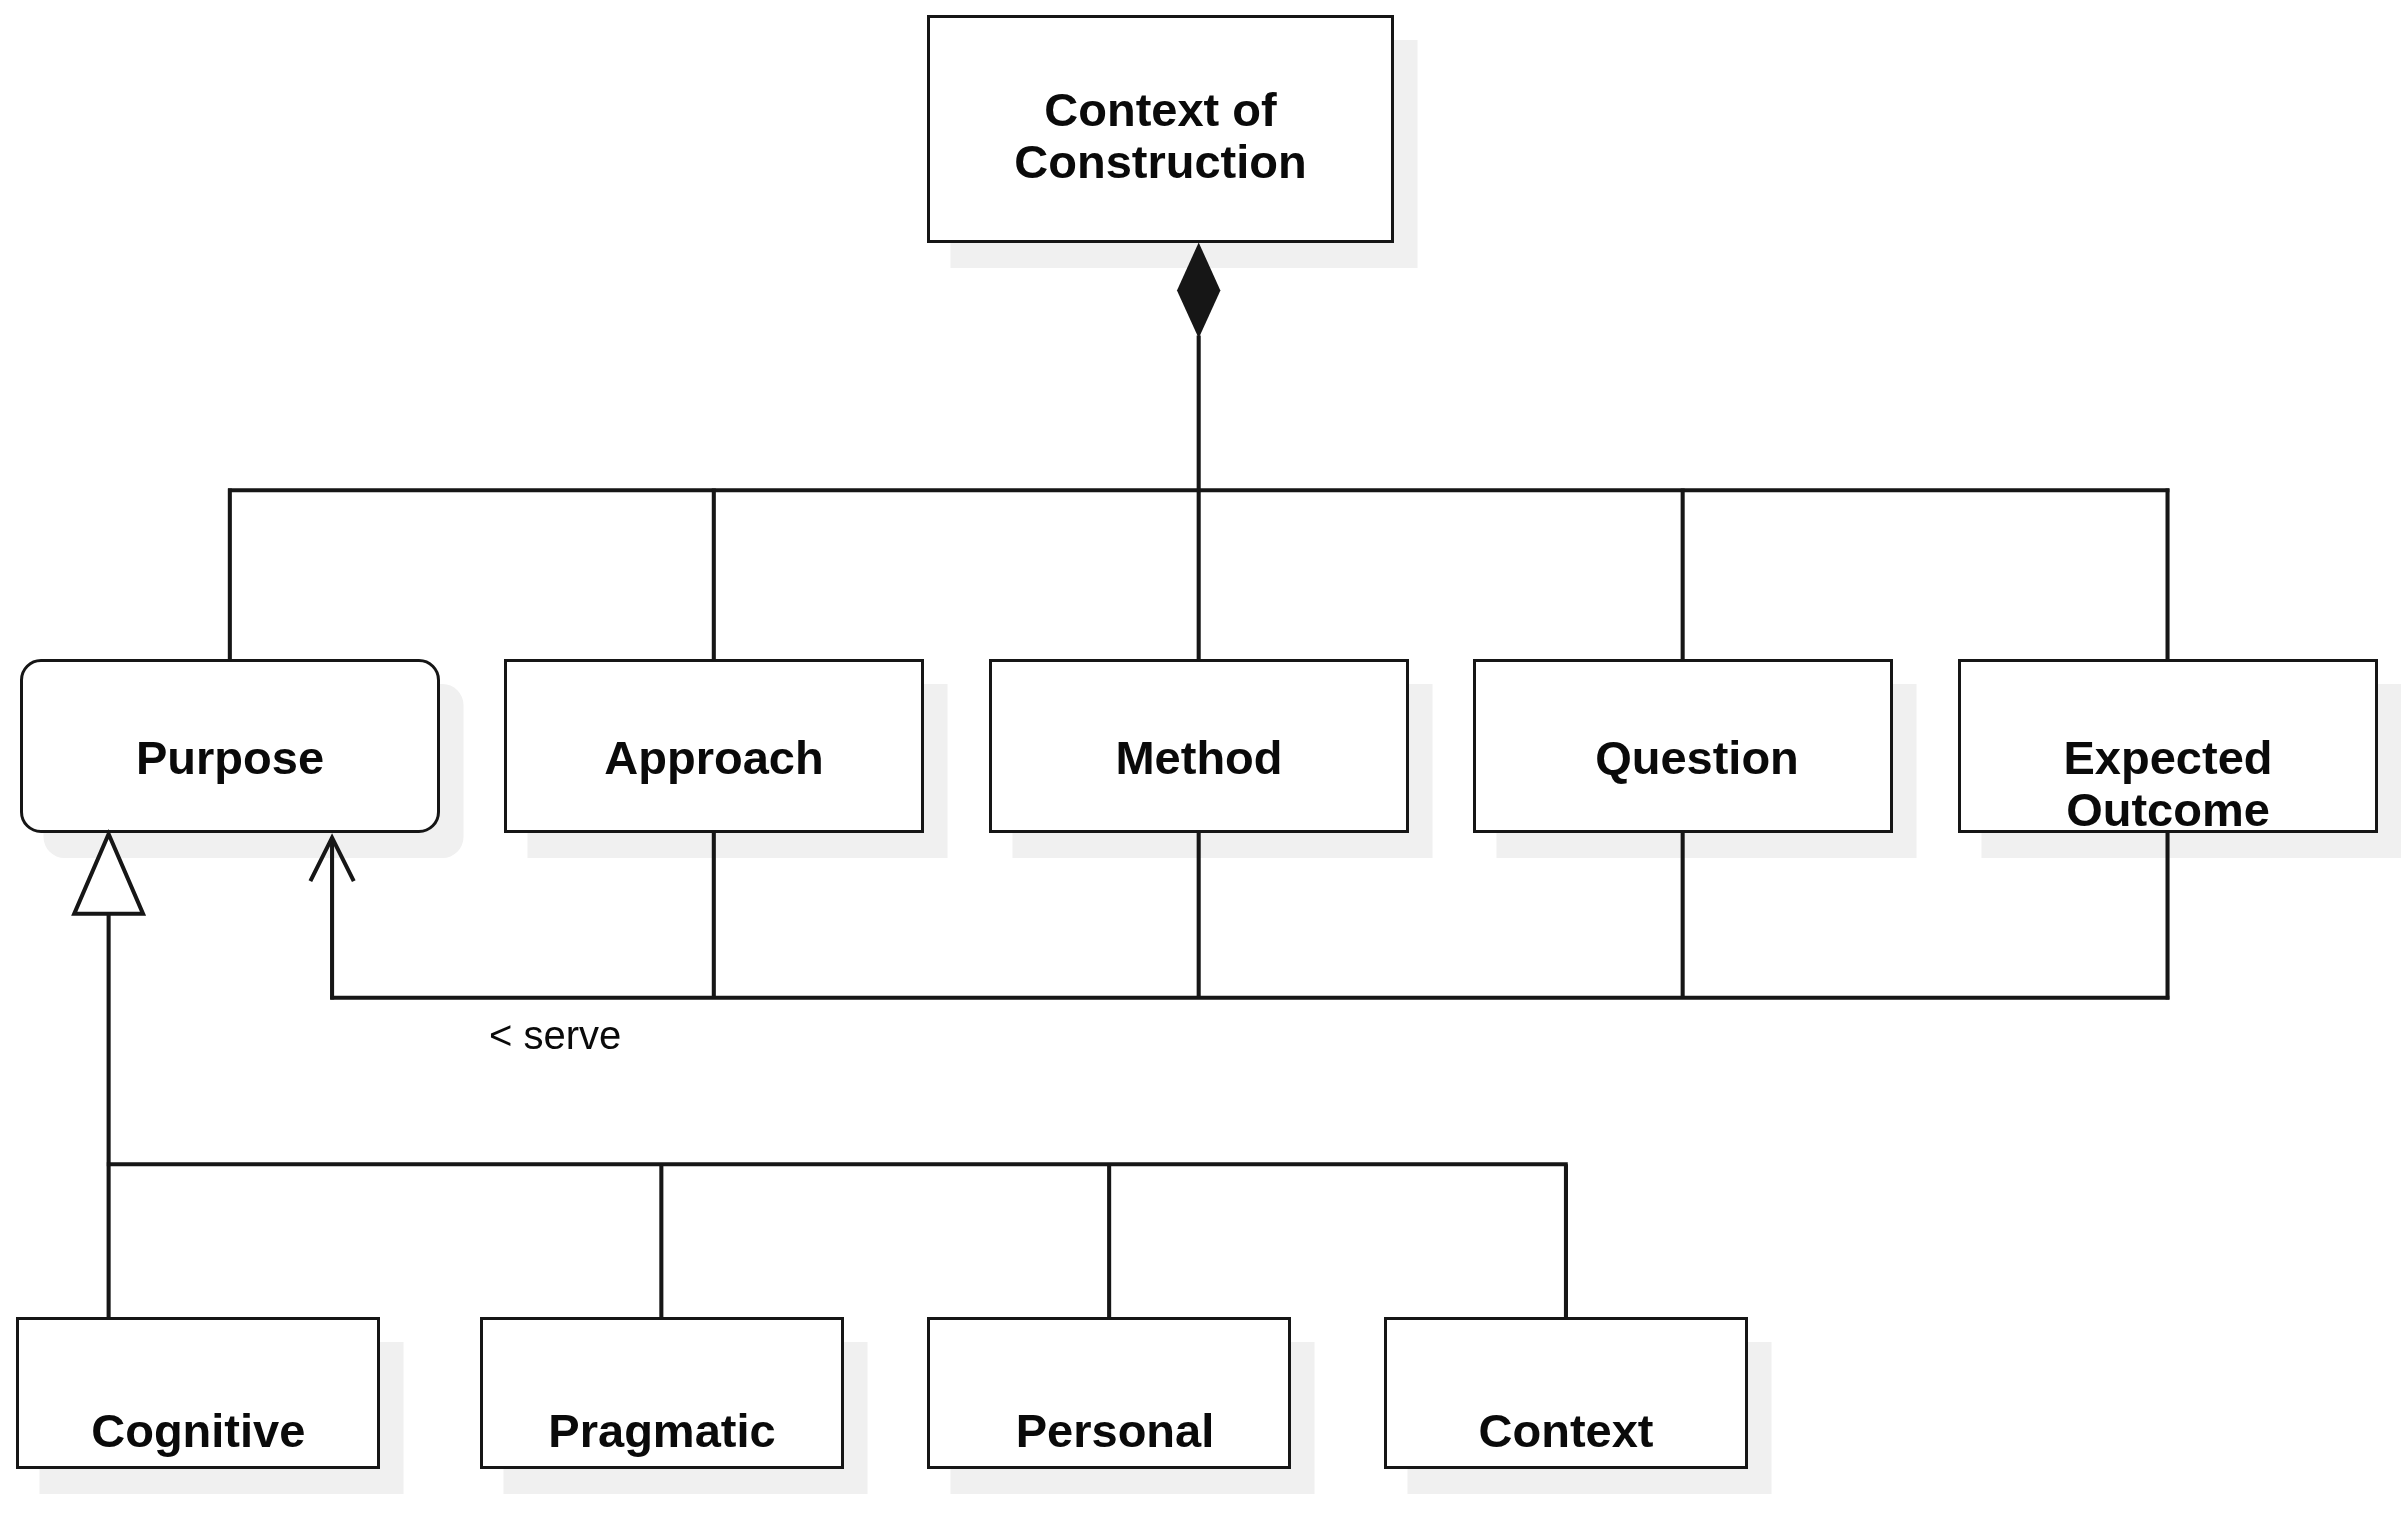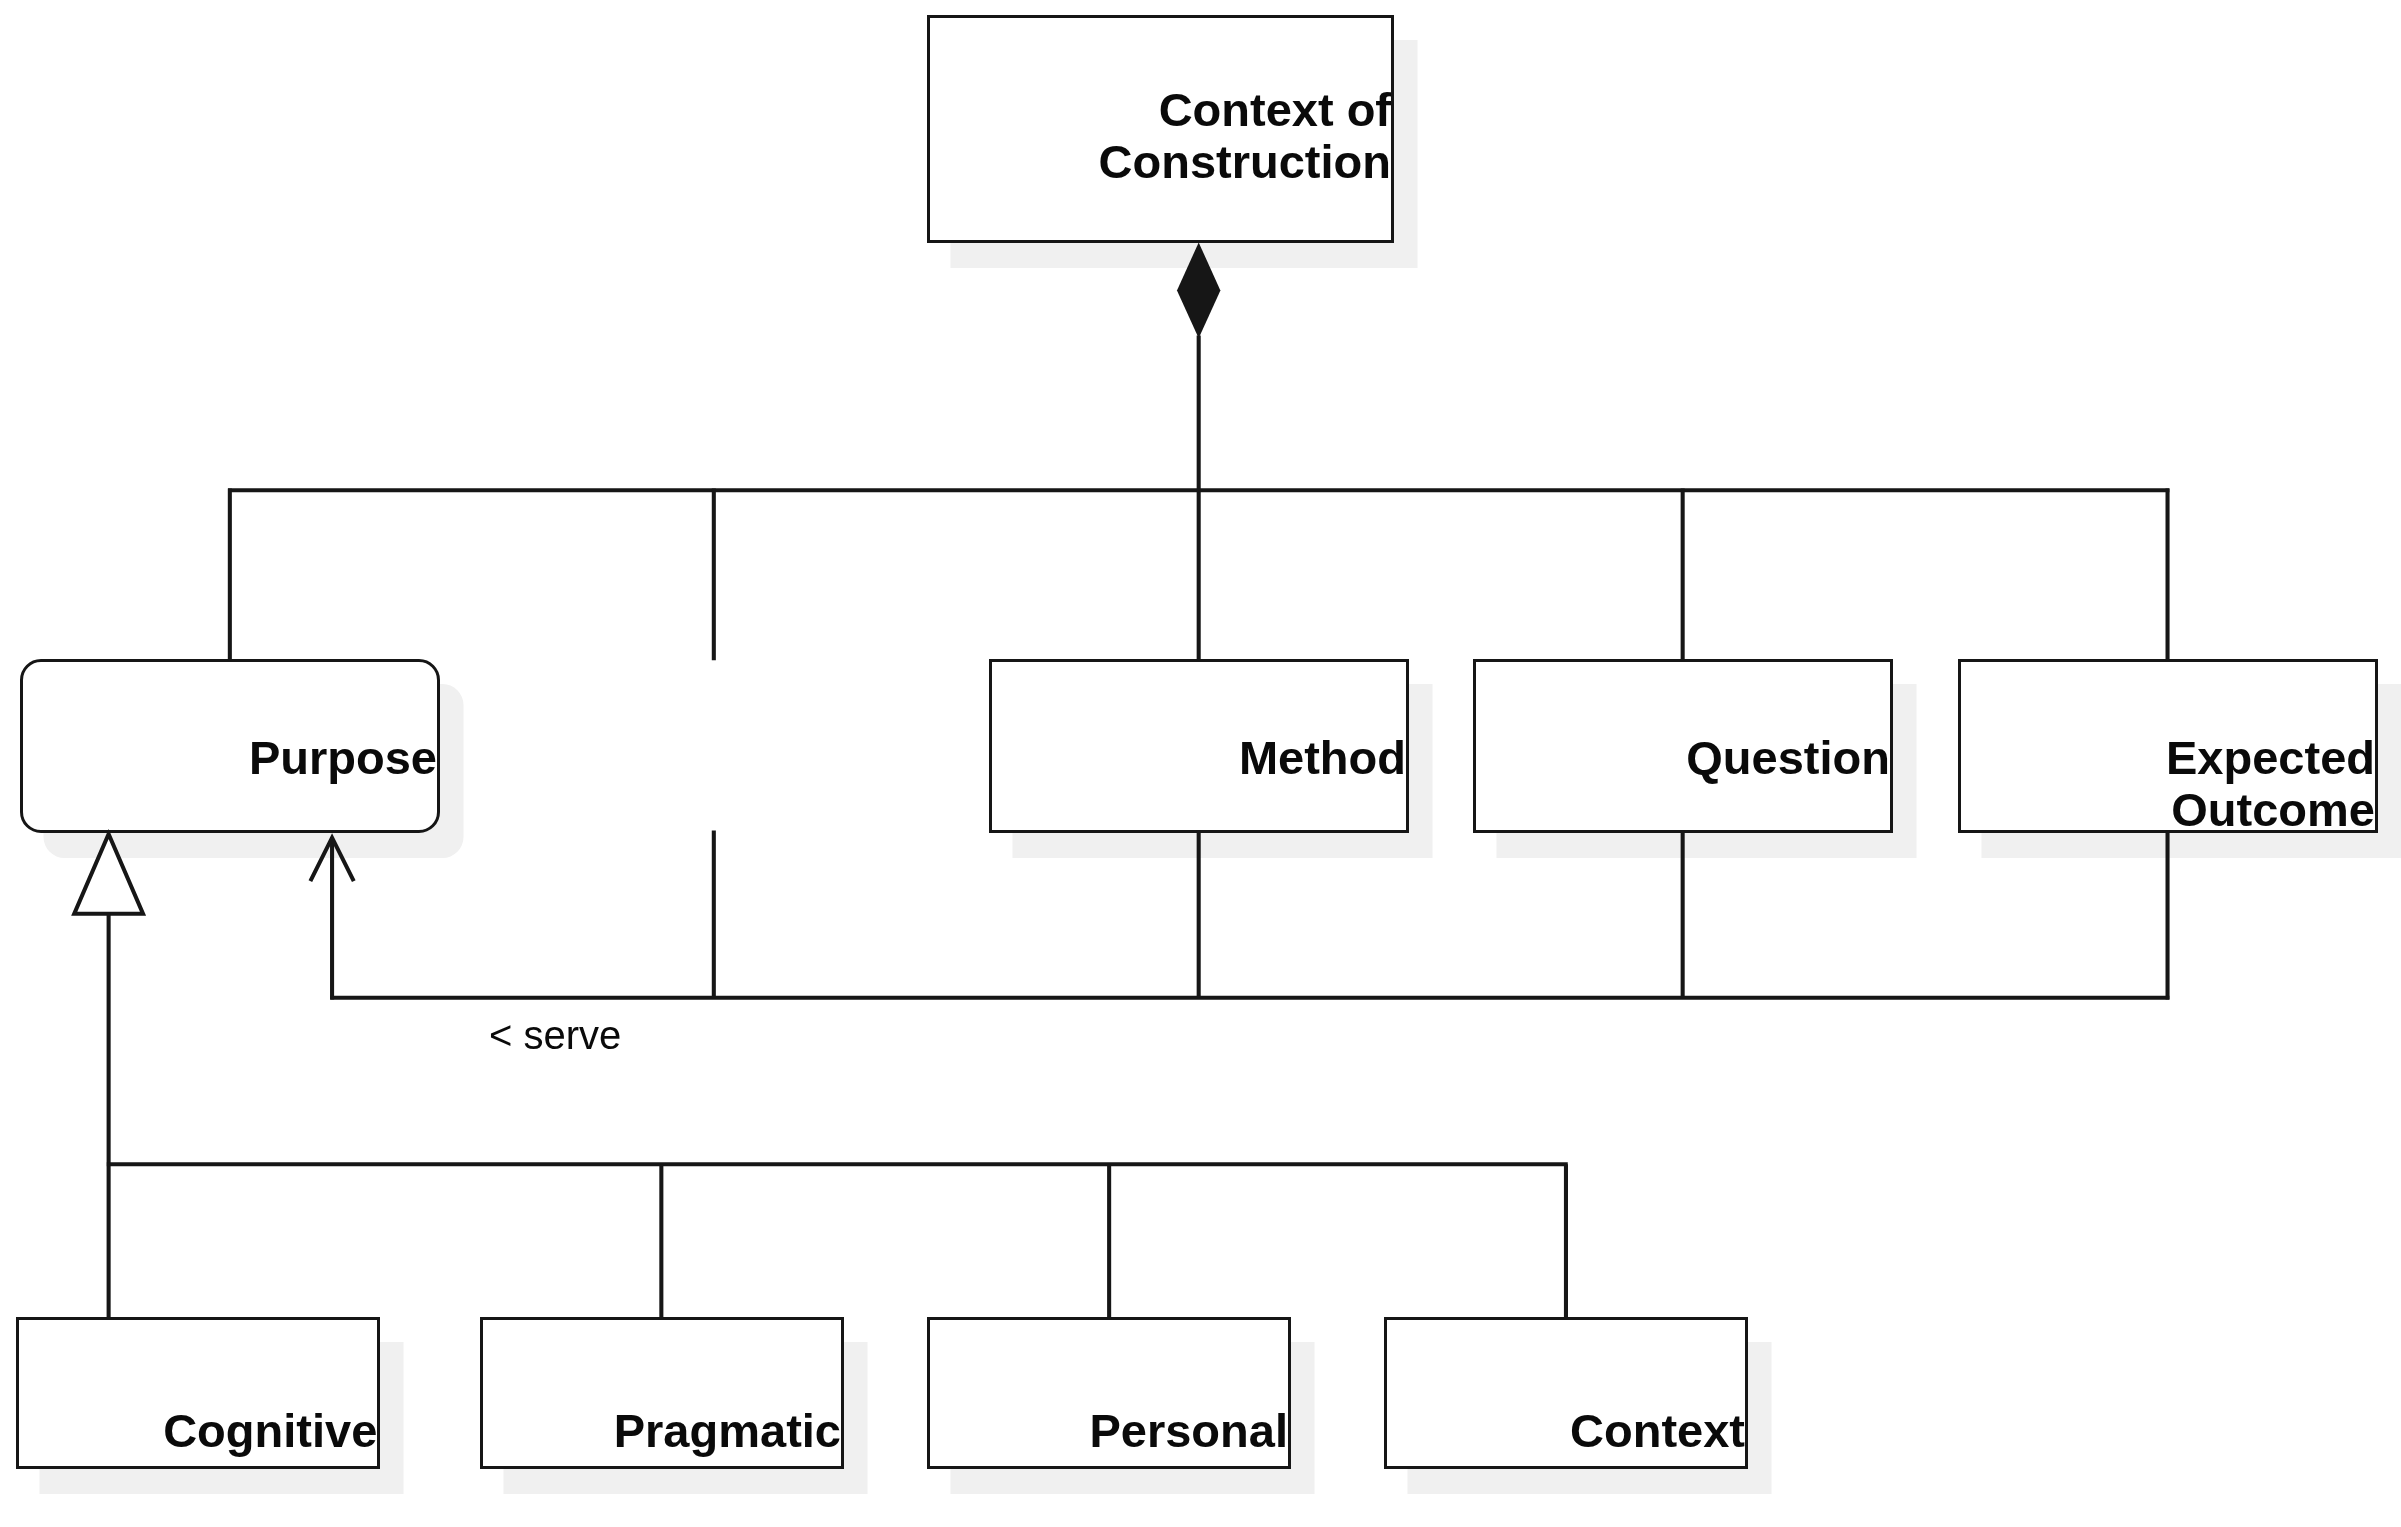--- a/index.html
+++ b/index.html
@@ -19,21 +19,21 @@
     position: relative;
     width: 2401px; height: 1527px;
     overflow: hidden;
     background: var(--background);
   }
   .node {
     position: absolute;
     background: var(--box-fill);
     border: 3.6px solid var(--line);
     box-shadow: 23.5px 25px 0 0 var(--shadow);
-    text-align: right;
+    text-align: center;
     color: var(--text);
     font-weight: bold;
     font-size: 47px;
     line-height: 52px;
     white-space: pre-line;
     z-index: 1;
   }
   .node-top    { left: 927px; top: 14.5px;   width: 467px; height: 228px; padding-top: 14.5px; }
   .node-mid    { top: 659px;  width: 420px; height: 174px; padding-top: 18px; }
   .node-bottom { top: 1317px; width: 364px; height: 152px; padding-top: 33px; }
@@ -74,20 +74,23 @@
 
 <div class="canvas">
 
   <div class="node node-top">
     <span>Context of
 Construction</span>
   </div>
 
   <div class="node node-mid pos-purpose">
     <span>Purpose</span>
+  </div>
+  <div class="node node-mid pos-approach">
+    <span>Approach</span>
   </div>
   <div class="node node-mid pos-method">
     <span>Method</span>
   </div>
   <div class="node node-mid pos-question">
     <span>Question</span>
   </div>
   <div class="node node-mid pos-expected">
     <span>Expected
 Outcome</span>

